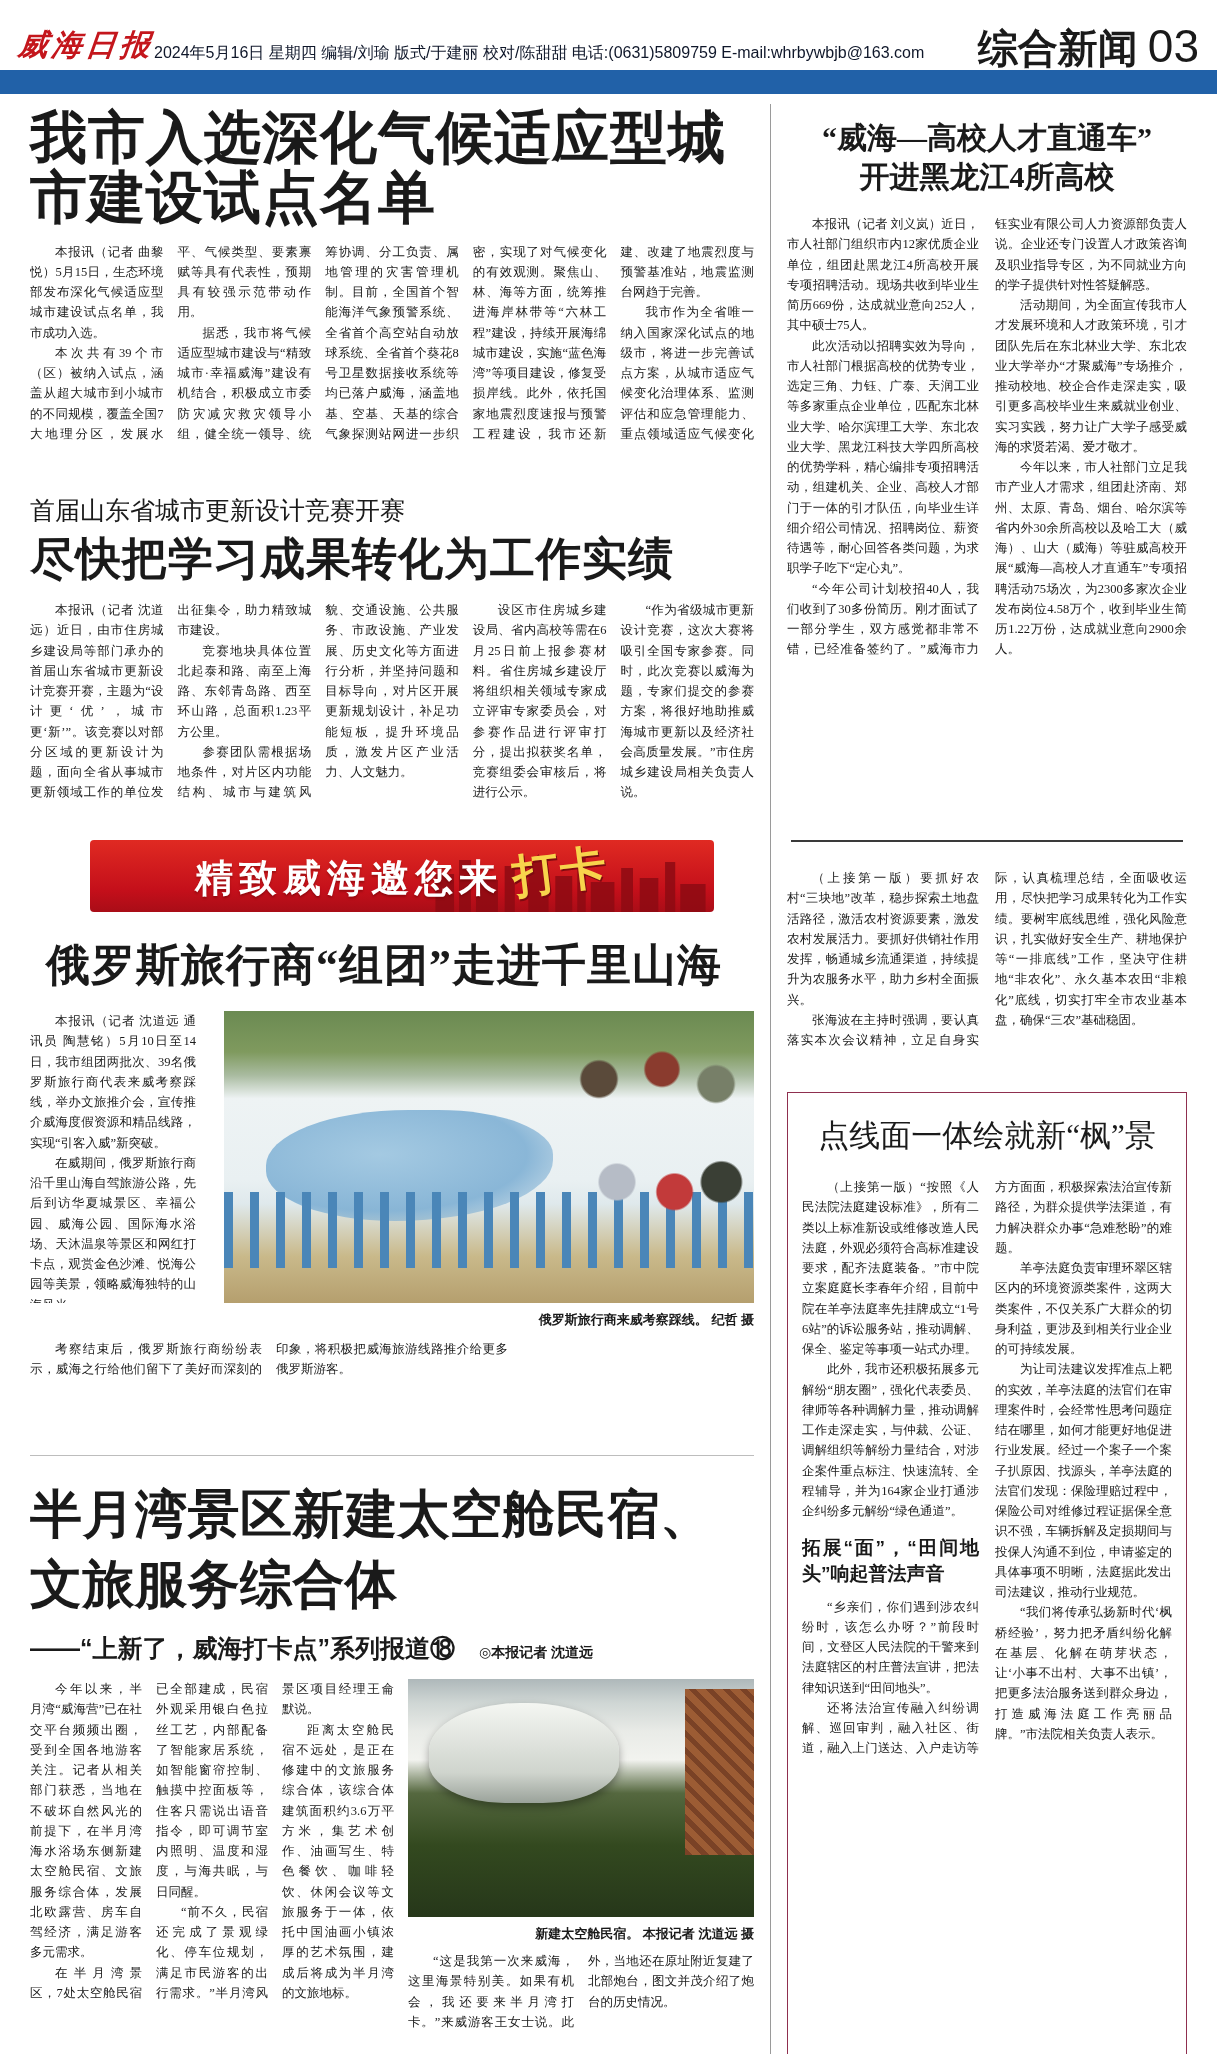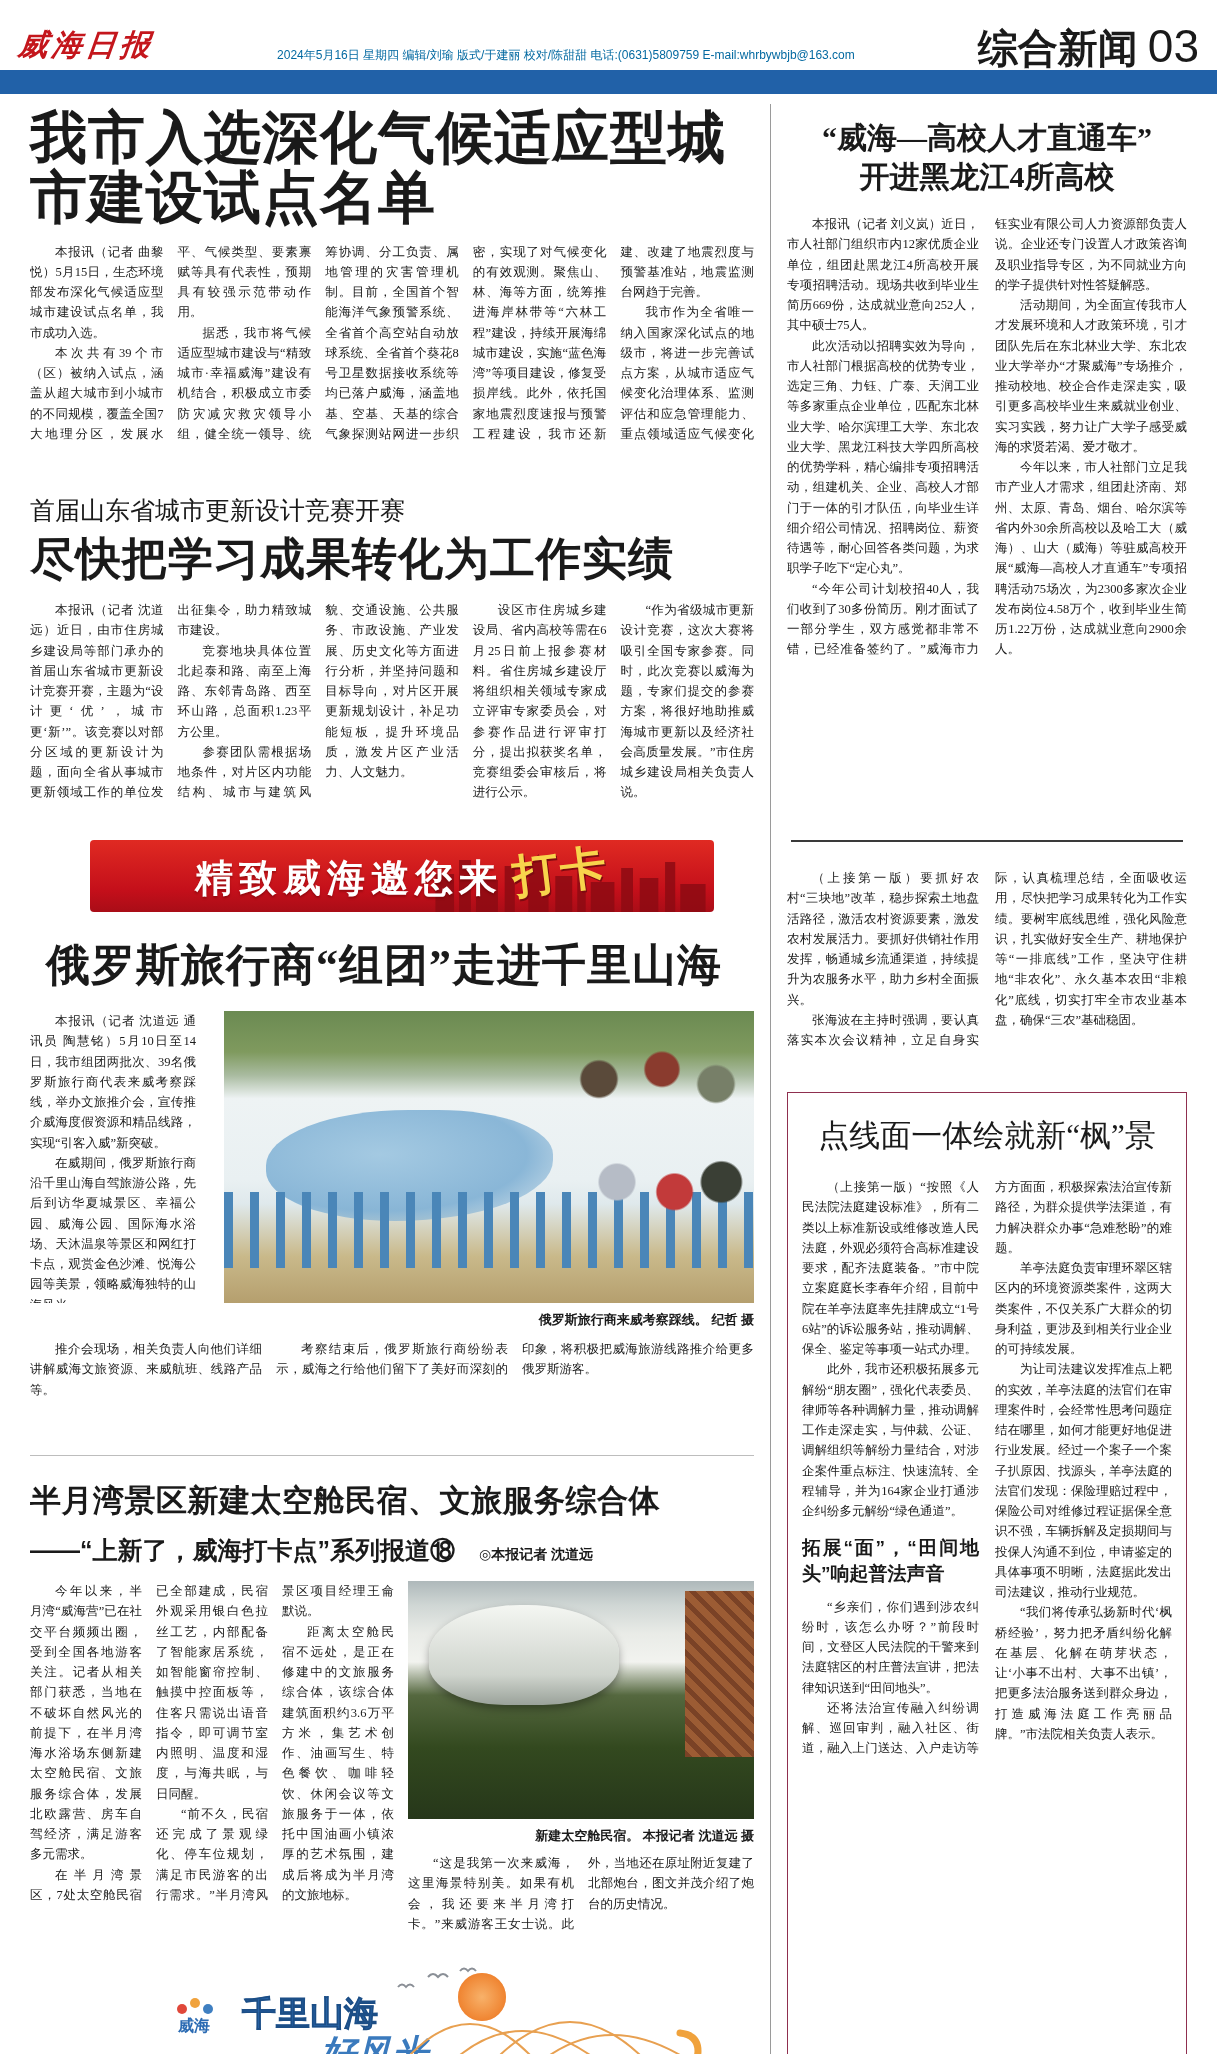--- a/index.html
+++ b/index.html
@@ -2,22 +2,22 @@
 <html><head>
 <meta charset="utf-8">
 <style>
   html,body{margin:0;padding:0;background:#f2f2f2;}
   .page{position:relative;width:1217px;height:2054px;background:#fff;margin:0 auto;overflow:hidden;
         font-family:"Liberation Serif","DejaVu Serif",serif;color:#1a1a1a;}
   
   .masthead{display:flex;align-items:flex-end;height:70px;padding:0 18px 4px 18px;box-sizing:border-box;}
   .logo{font-family:"DejaVu Serif",serif;font-weight:bold;font-style:italic;font-size:30px;
         color:#c4161c;letter-spacing:4px;transform:skewX(-6deg);white-space:nowrap;}
-  .dateline{flex:1;text-align:center;font-family:"Liberation Sans","DejaVu Sans",sans-serif;
-        font-size:12px;color:#0369a1;padding-bottom:2px;white-space:nowrap;}
+  .dateline{flex:1;font-family:"Liberation Sans","DejaVu Sans",sans-serif;
+        font-size:16px;color:#0f172a;padding-bottom:2px;white-space:nowrap;}
   .section-wrap{display:flex;align-items:flex-end;gap:10px;white-space:nowrap;}
   .section-title{font-family:"Liberation Sans","DejaVu Sans",sans-serif;font-weight:900;font-size:40px;line-height:.9;}
   .page-num{font-family:"Liberation Sans","DejaVu Sans",sans-serif;font-weight:400;font-size:46px;line-height:.85;}
   .blue-bar{height:24px;background:#2161a8;}
   
   .content{display:flex;padding:10px 30px 0 30px;box-sizing:border-box;}
   .col-left{width:740px;flex:0 0 740px;padding-right:16px;box-sizing:border-box;}
   .col-right{flex:1;border-left:1px solid #9a9a9a;padding-left:16px;box-sizing:border-box;}
   p{margin:0;text-indent:2em;}
   .body-text{font-size:12.5px;line-height:1.62;text-align:justify;overflow:hidden;}
@@ -56,21 +56,21 @@
         radial-gradient(circle at 55% 14%,#8a3b2e 0 7%,rgba(0,0,0,0) 8%),
         radial-gradient(circle at 85% 20%,#777f68 0 7%,rgba(0,0,0,0) 8%),
         radial-gradient(circle at 30% 60%,#b6bcc6 0 9%,rgba(0,0,0,0) 10%),
         radial-gradient(circle at 62% 64%,#c23a3a 0 9%,rgba(0,0,0,0) 10%),
         radial-gradient(circle at 88% 60%,#3a3f35 0 9%,rgba(0,0,0,0) 10%);}
   .caption{font-family:"Liberation Sans","DejaVu Sans",sans-serif;font-size:13px;font-weight:bold;
            text-align:right;margin-top:8px;}
   .a3-bottom{margin-top:10px;height:100px;column-count:3;column-gap:14px;}
   
   .a4{margin-top:16px;border-top:1px solid #bdbdbd;padding-top:18px;}
-  .a4-head{font-size:31px;font-weight:900;letter-spacing:.5px;margin:6px 0 12px 0;}
+  .a4-head{font-size:52px;font-weight:900;letter-spacing:.5px;margin:6px 0 12px 0;}
   .a4-subrow{display:flex;align-items:baseline;gap:24px;margin-bottom:14px;}
   .a4-series{font-family:"Liberation Sans","DejaVu Sans",sans-serif;font-size:25px;font-weight:700;}
   .a4-byline{font-family:"Liberation Sans","DejaVu Sans",sans-serif;font-size:14px;font-weight:700;}
   .a4-row{display:flex;gap:14px;}
   .a4-leftcols{width:364px;flex:0 0 364px;height:368px;column-count:3;column-gap:14px;}
   .a4-rightblock{flex:1;}
   .photo2{height:238px;position:relative;overflow:hidden;
       background:
         linear-gradient(180deg,#aeb8ba 0%,#cfd6d4 10%,#e9ebe7 22%,#f2f3ef 34%,#55683f 48%,#33491f 70%,#26371a 100%);}
   .capsule{position:absolute;left:6%;top:10%;width:55%;height:42%;border-radius:48% 48% 40% 40%;
@@ -163,21 +163,20 @@
               <p>在威期间，俄罗斯旅行商沿千里山海自驾旅游公路，先后到访华夏城景区、幸福公园、威海公园、国际海水浴场、天沐温泉等景区和网红打卡点，观赏金色沙滩、悦海公园等美景，领略威海独特的山海风光。</p>
             </div>
           <div class="photo1">
             <div class="mural-blob"></div>
             <div class="railing"></div>
             <div class="people"></div>
           </div>
         </div>
         <div class="caption">俄罗斯旅行商来威考察踩线。 纪哲 摄</div>
         <div class="body-text a3-bottom">
-            <p>推介会现场，相关负责人向他们详细讲解威海文旅资源、来威航班、线路产品等。</p>
             <p>考察结束后，俄罗斯旅行商纷纷表示，威海之行给他们留下了美好而深刻的印象，将积极把威海旅游线路推介给更多俄罗斯游客。</p>
           </div>
       </div>
 
       <div class="a4">
         <h2 class="a4-head">半月湾景区新建太空舱民宿、文旅服务综合体</h2>
         <div class="a4-subrow">
           <span class="a4-series">——“上新了，威海打卡点”系列报道⑱</span>
           <span class="a4-byline">◎本报记者 沈道远</span>
         </div>

